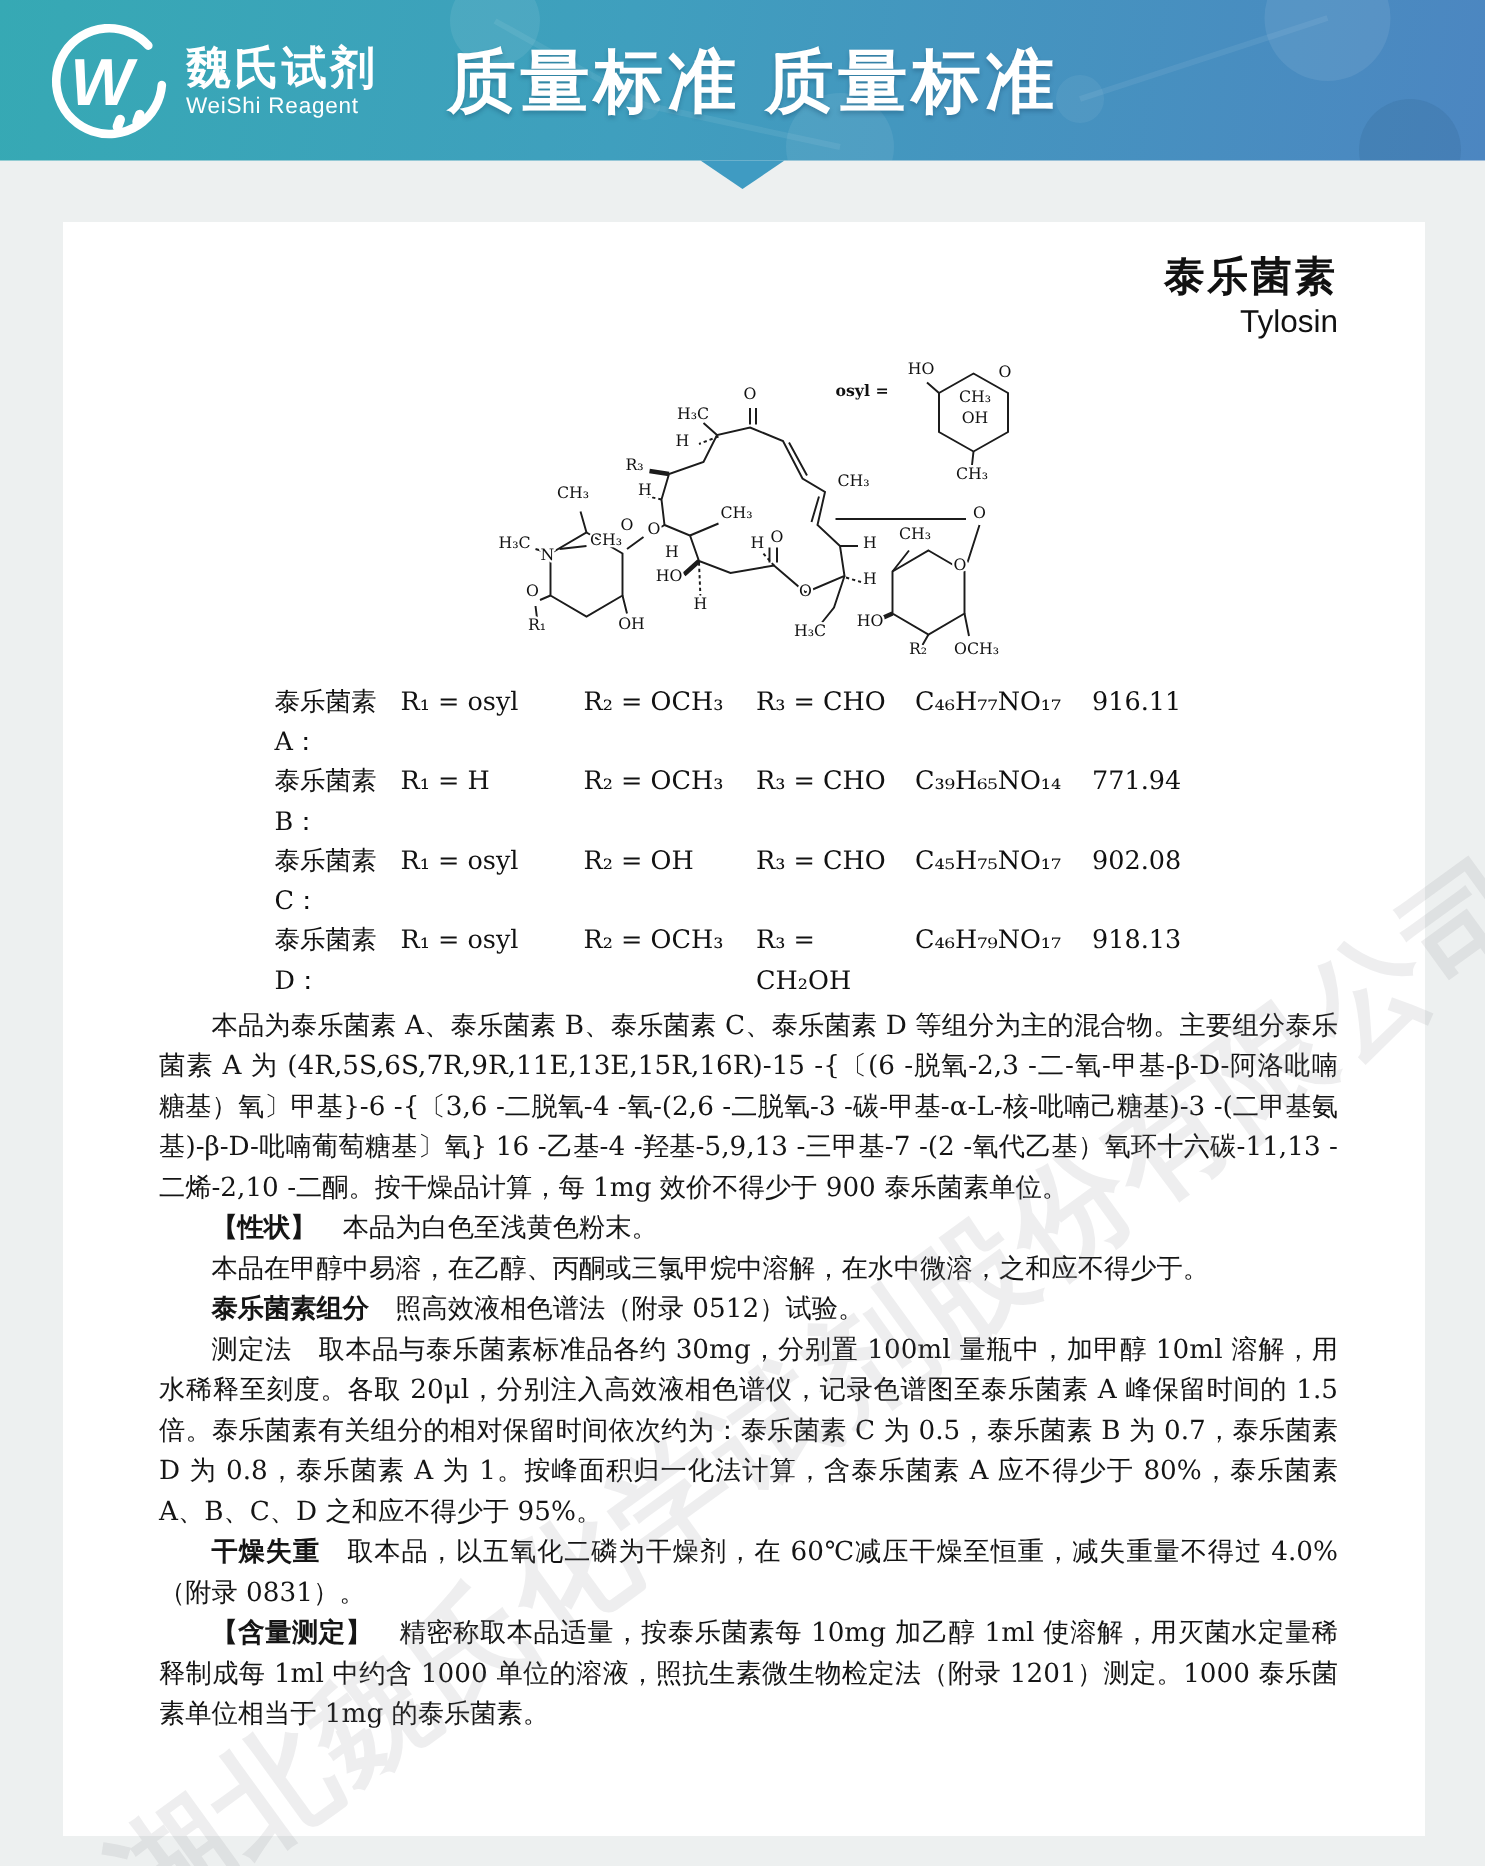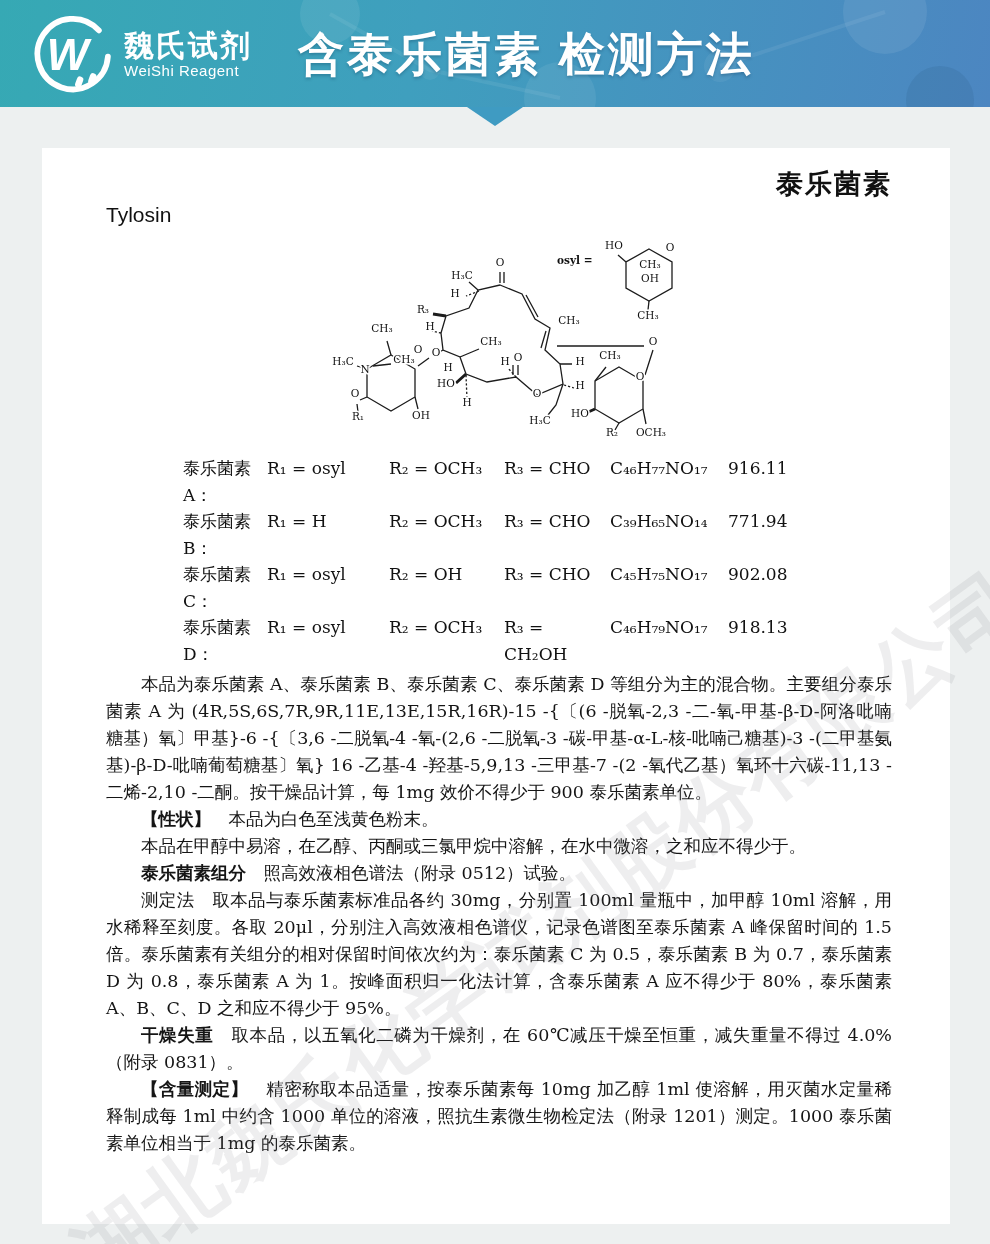--- a/index.html
+++ b/index.html
@@ -12,21 +12,21 @@
   .logo{position:absolute;left:28px;top:14px;display:flex;align-items:center;gap:10px;color:#fff;}
   .logo-txt-zh{font-size:30px;font-weight:bold;letter-spacing:2px;line-height:32px;}
   .logo-txt-en{font-size:15px;letter-spacing:.5px;line-height:18px;}
   .hdr-title{position:absolute;left:298px;top:24px;margin:0;color:#fff;font-size:46px;font-weight:bold;letter-spacing:3px;text-shadow:0 2px 3px rgba(0,40,70,.25);}
   .hdr-arrow{position:absolute;top:107px;left:467px;width:0;height:0;border-left:28px solid transparent;border-right:28px solid transparent;border-top:19px solid #3f9bc2;}
 
   
   .card{position:absolute;left:42px;top:148px;width:908px;height:1076px;background:#fff;box-sizing:border-box;padding:16px 58px 0 64px;}
   .watermark{position:absolute;left:10px;top:1075px;width:1400px;transform:rotate(-36deg);transform-origin:0 0;font-size:80px;font-weight:bold;letter-spacing:2px;color:rgba(120,125,128,.13);white-space:nowrap;pointer-events:none;z-index:3;}
   .doc-title{margin:2px 0 0;text-align:right;font-size:27px;font-weight:bold;color:#111;letter-spacing:2px;}
-  .doc-sub{text-align:left;font-size:21px;color:#111;margin-top:1px;}
+  .doc-sub{text-align:right;font-size:21px;color:#111;margin-top:1px;}
 
   
   .fig{width:430px;height:220px;margin:6px auto 4px;transform:translateX(20px);}
   .fig svg{width:100%;height:100%;}
   .fig path{fill:none;stroke:#1c1c1c;stroke-width:1.3;}
   .fig path.bold{stroke-width:3;}
   .fig path.dash{stroke-dasharray:2.2,2;}
   .fig text{font-family:"DejaVu Serif","Liberation Serif",serif;font-size:10.5px;fill:#111;paint-order:stroke;stroke:#fff;stroke-width:3px;stroke-linejoin:round;}
 
   
@@ -58,21 +58,21 @@
         <path d="M84,20 A43,43 0 1 0 95,52" fill="none" stroke="#fff" stroke-width="7" stroke-linecap="round"></path>
         <text x="46" y="68" font-size="54" font-weight="bold" font-style="italic" text-anchor="middle" fill="#fff" font-family="Liberation Sans,sans-serif">W</text>
         <rect x="56" y="76" width="8" height="14" rx="4" fill="#fff" transform="rotate(20 60 83)"></rect>
         <rect x="72" y="72" width="8" height="14" rx="4" fill="#fff" transform="rotate(20 76 79)"></rect>
       </svg>
       <div>
         <div class="logo-txt-zh">魏氏试剂</div>
         <div class="logo-txt-en">WeiShi Reagent</div>
       </div>
     </div>
-    <h1 class="hdr-title">含泰乐菌素 检测方法</h1>
+    <h1 class="hdr-title">质量标准 质量标准</h1>
   </header>
   <div class="hdr-arrow"></div>
 
   <main class="card">
     <div class="watermark">湖北魏氏化学试剂股份有限公司</div>
 
     <h2 class="doc-title">泰乐菌素</h2>
     <div class="doc-sub">Tylosin</div>
 
     <figure class="fig" style="margin-block:6px 2px">

